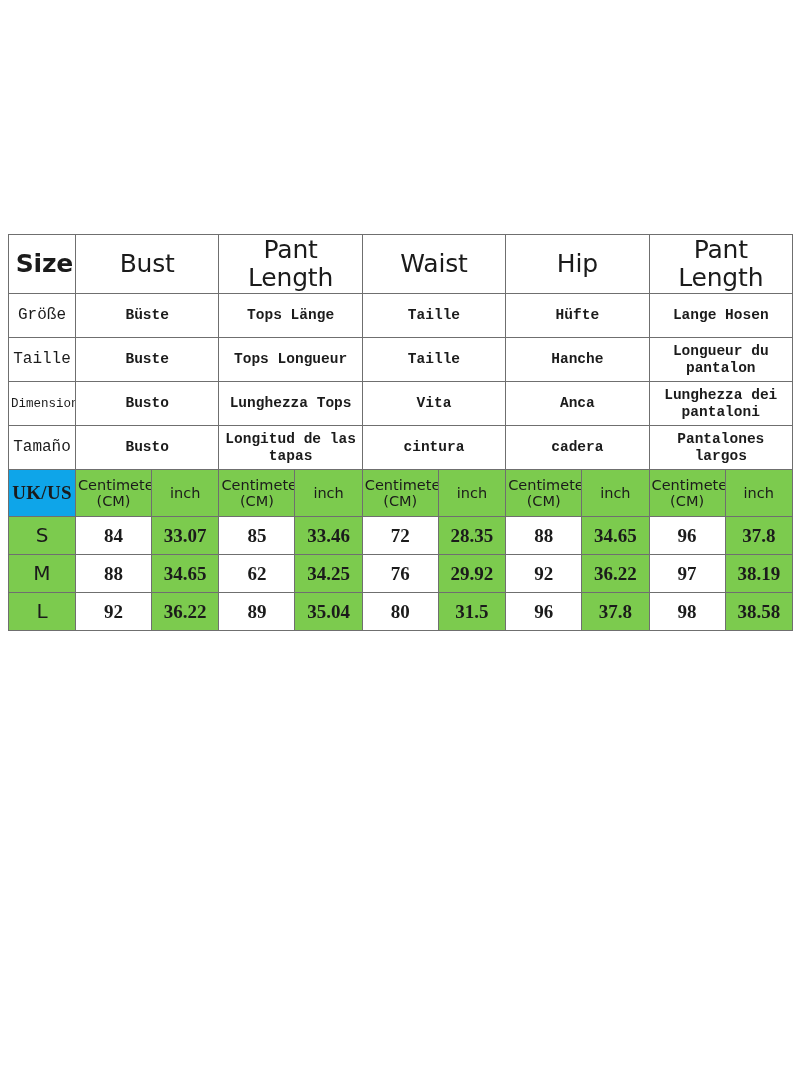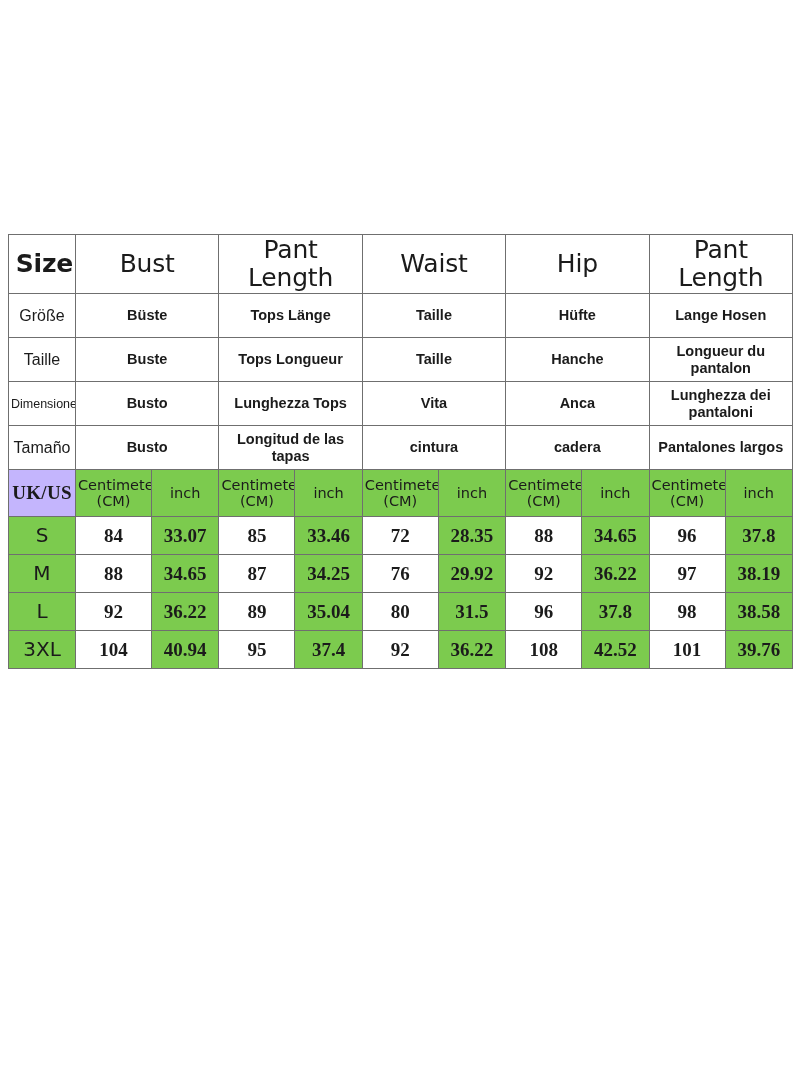--- a/index.html
+++ b/index.html
@@ -55,41 +55,41 @@
   tr.r-title td.c-size {
     font-weight: 700;
     text-align: right;
   }
 
   
   tr.r-lang td {
     height: 41px;
     font-size: 14.5px;
     font-weight: 600;
-    font-family: Liberation Sans, sans-serif;
+    font-family: Liberation Mono, monospace;
   }
   tr.r-lang td.c-size {
     font-size: 16px;
     font-weight: 400;
   }
   tr.r-lang td.c-size.small {
     font-size: 12.5px;
   }
 
   
   tr.r-units td {
     height: 44px;
     font-size: 14.5px;
     font-family: "DejaVu Sans", sans-serif;
   }
   tr.r-units td.c-uk {
     font-family: "Liberation Serif", serif;
     font-weight: 700;
     font-size: 19px;
-    background: #c4b5fd;
+    background: #0ea5e9;
     letter-spacing: 0.3px;
   }
 
   
   tr.r-data td {
     height: 35px;
     font-family: "Liberation Serif", serif;
     font-weight: 700;
     font-size: 19px;
   }
@@ -210,21 +210,21 @@
         <td class="white">88</td>
         <td class="green">34.65</td>
         <td class="white">96</td>
         <td class="green">37.8</td>
       </tr>
 
       <tr class="r-data">
         <td class="c-uk green">M</td>
         <td class="white">88</td>
         <td class="green">34.65</td>
-        <td class="white">87</td>
+        <td class="white">62</td>
         <td class="green">34.25</td>
         <td class="white">76</td>
         <td class="green">29.92</td>
         <td class="white">92</td>
         <td class="green">36.22</td>
         <td class="white">97</td>
         <td class="green">38.19</td>
       </tr>
 
       <tr class="r-data">
@@ -236,32 +236,19 @@
         <td class="white">80</td>
         <td class="green">31.5</td>
         <td class="white">96</td>
         <td class="green">37.8</td>
         <td class="white">98</td>
         <td class="green">38.58</td>
       </tr>
 
 
 
-      <tr class="r-data">
-        <td class="c-uk green">3XL</td>
-        <td class="white">104</td>
-        <td class="green">40.94</td>
-        <td class="white">95</td>
-        <td class="green">37.4</td>
-        <td class="white">92</td>
-        <td class="green">36.22</td>
-        <td class="white">108</td>
-        <td class="green">42.52</td>
-        <td class="white">101</td>
-        <td class="green">39.76</td>
-      </tr>
 
 
     </tbody>
   </table>
 </div>
 
 <div id="watermark"></div>
 
 </body></html>

